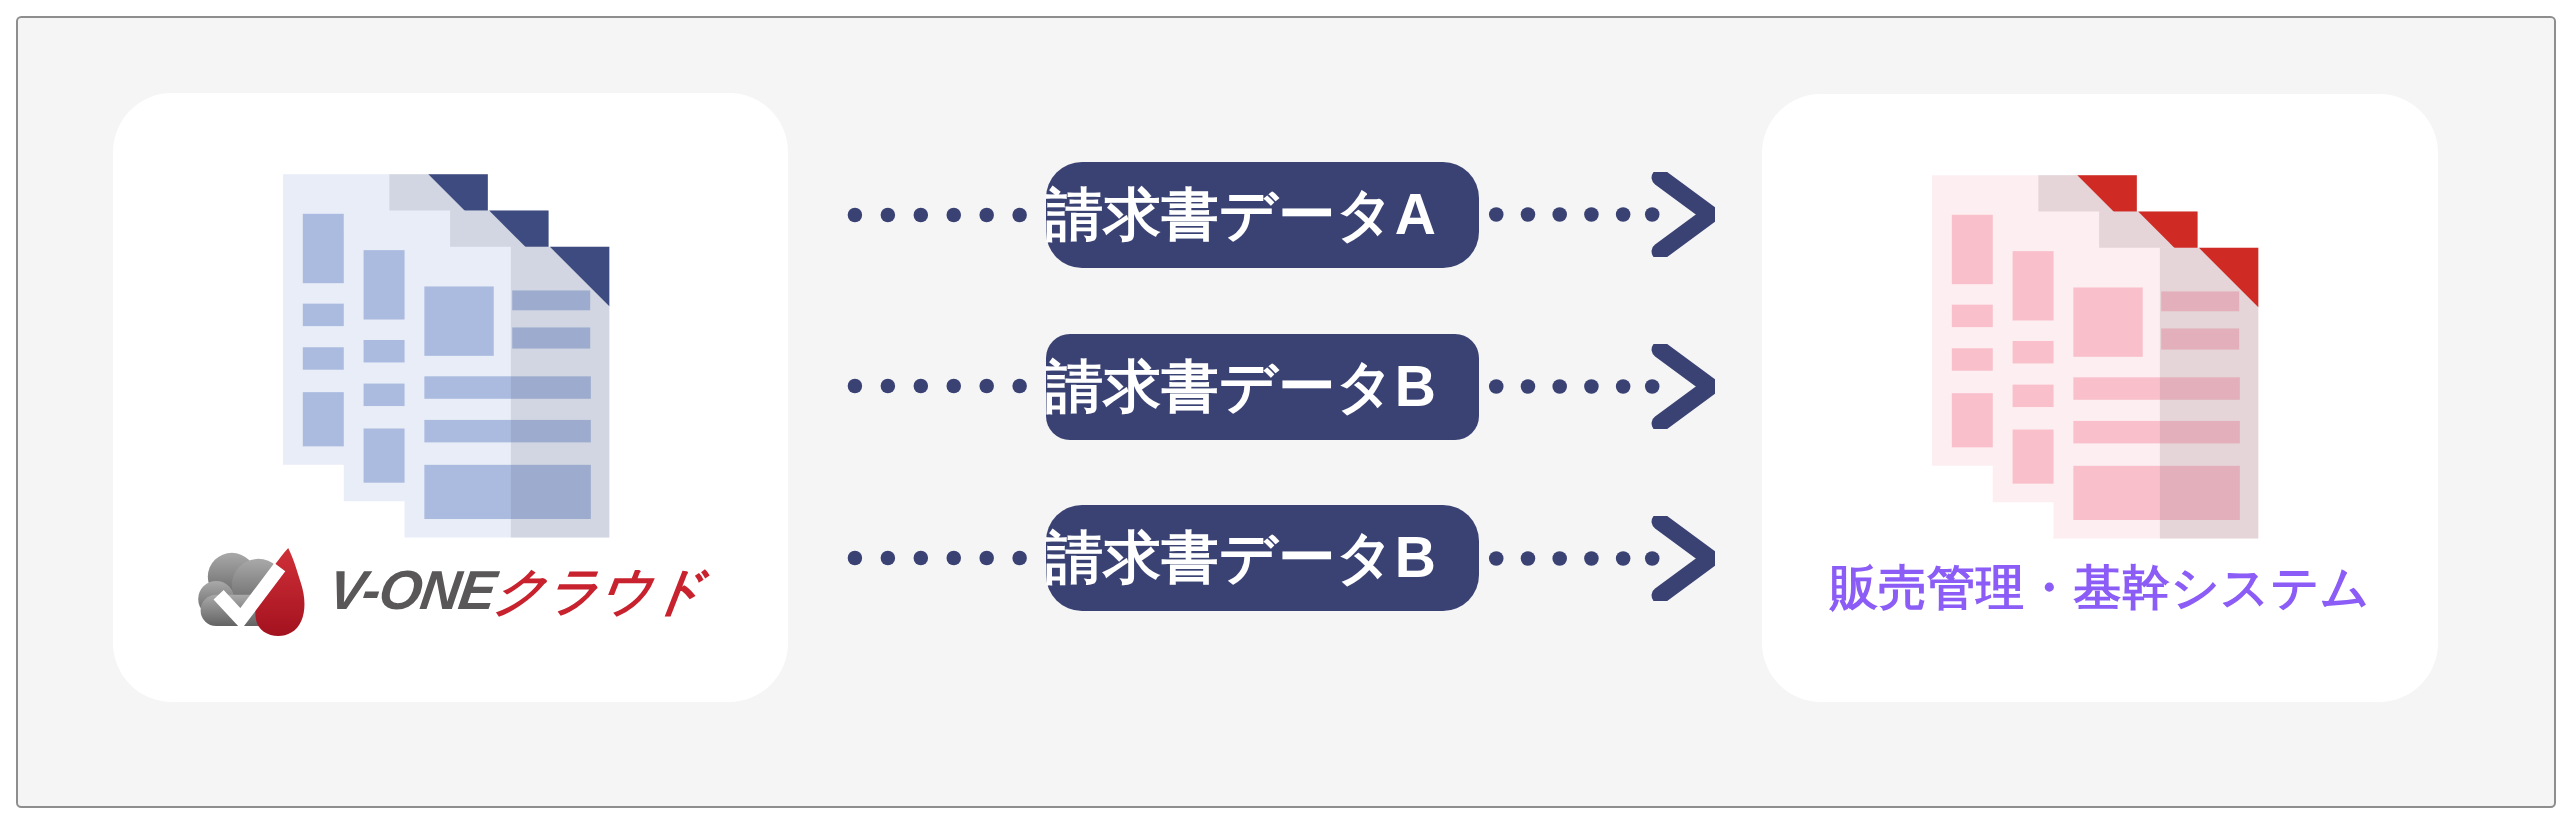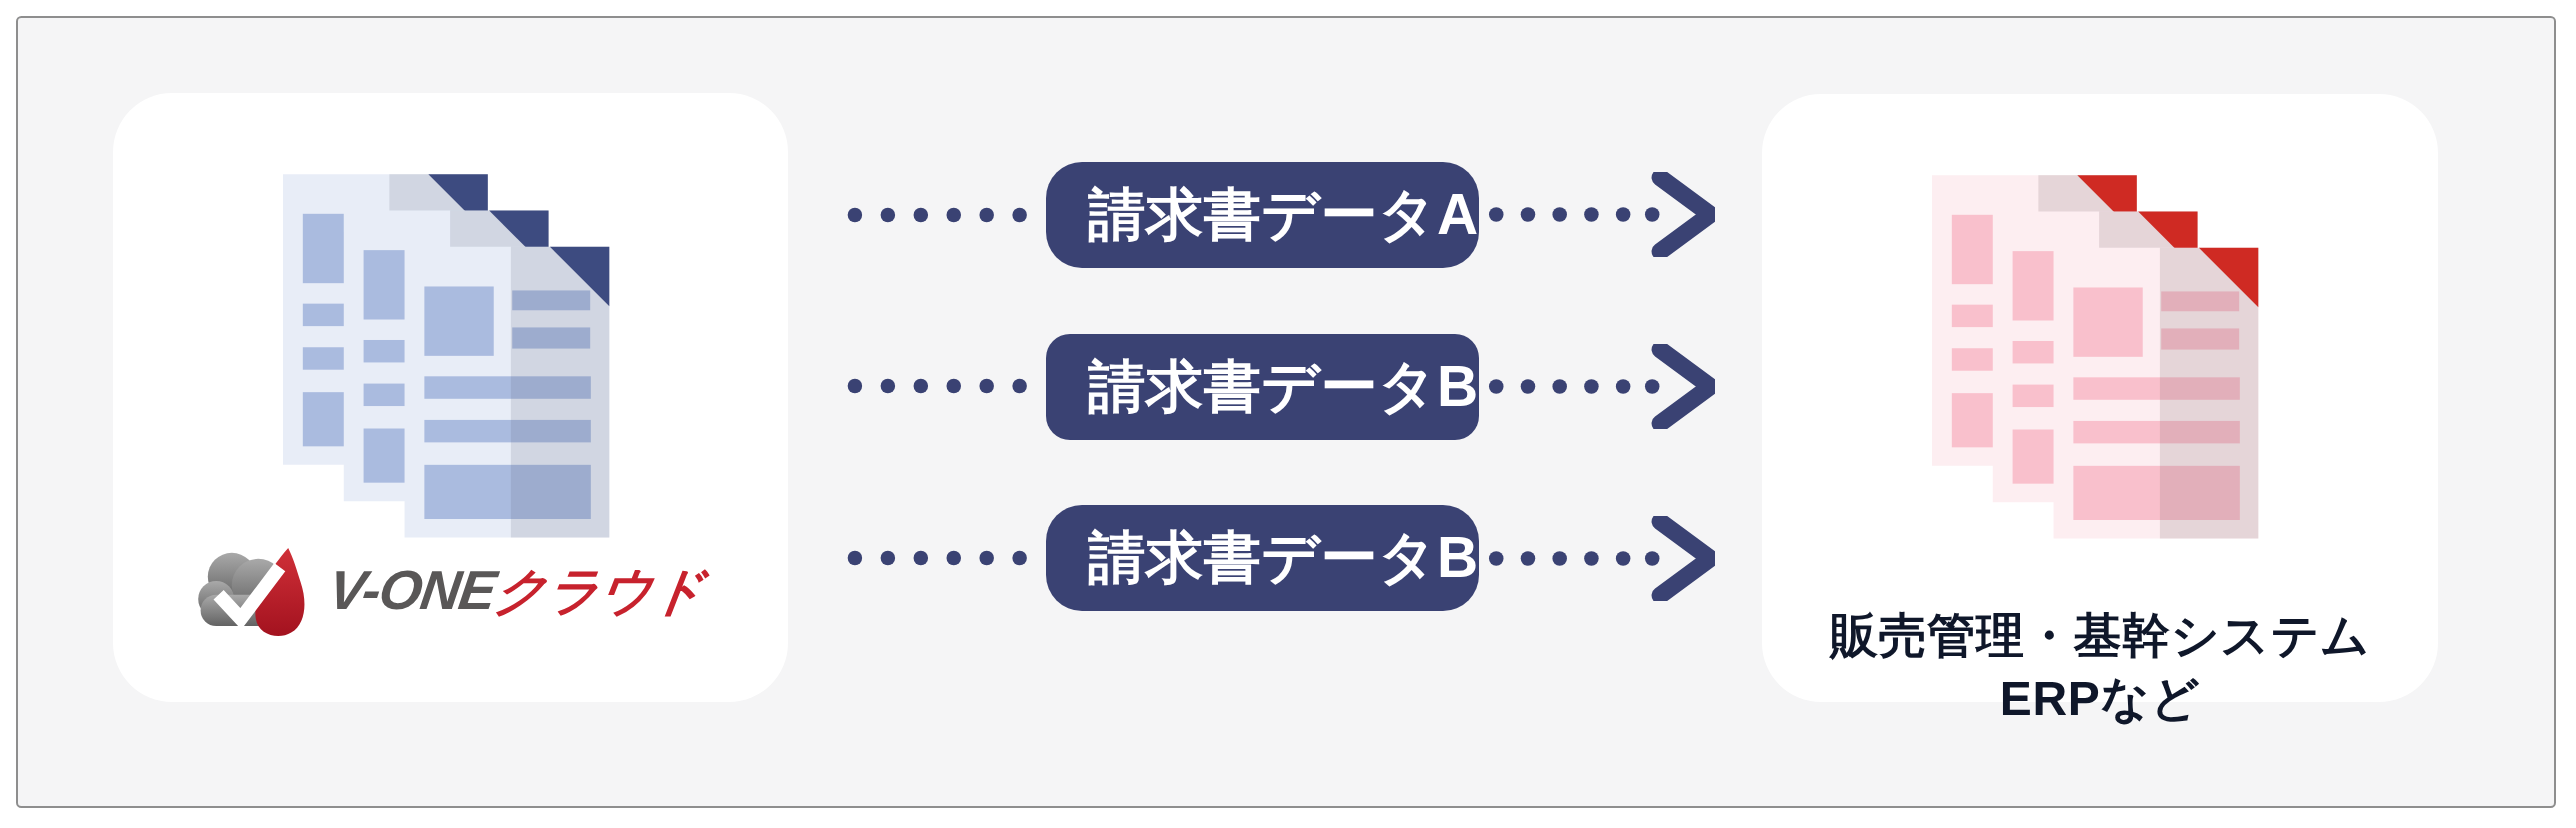--- a/index.html
+++ b/index.html
@@ -15,24 +15,24 @@
   .stack-blue{--paper:#e8edf7;--block:#aabbdf;--fold:#3d4b80;--shade:rgba(95,100,125,0.17);}
   .stack-pink{--paper:#fdeef1;--block:#f9c0cc;--fold:#cf2a23;--shade:rgba(120,100,108,0.18);}
 
   .logo-row{position:absolute;left:0;right:0;top:449px;height:99px;
             display:flex;justify-content:center;align-items:center;gap:14.5px;}
   .logo-text{display:flex;align-items:baseline;transform:skewX(-8deg);white-space:nowrap;}
   .logo-brand{font-size:55px;font-weight:bold;font-style:italic;color:#595757;letter-spacing:-1.3px;}
   .logo-product{font-size:52px;font-weight:bold;font-style:italic;color:#c7222d;letter-spacing:-0.7px;}
 
   .erp-title{position:absolute;left:0;right:0;top:462px;text-align:center;
-             font-size:48px;line-height:63px;font-weight:bold;color:#0f172a;letter-spacing:0.7px;margin-top:48px;}
+             font-size:48px;line-height:63px;font-weight:bold;color:#8b5cf6;letter-spacing:0.7px;}
 
   .pill{position:absolute;left:1046px;width:433px;height:106px;background:#3a4273;border-radius:36px;
-        display:flex;align-items:center;justify-content:flex-end;}
+        display:flex;align-items:center;justify-content:flex-start;}
   .pill span{color:#ffffff;font-size:57px;font-weight:bold;letter-spacing:0.7px;white-space:nowrap;}
   .row-a .pill{top:162px;} .row-b .pill{top:334px;border-radius:24px;} .row-c .pill{top:505px;}
   .dots-left{position:absolute;left:847px;width:199px;height:16px;}
   .row-a .dots-left{top:207px;} .row-b .dots-left{top:378px;} .row-c .dots-left{top:550px;}
   .dots-right{position:absolute;left:1487px;width:228px;height:85px;}
   .row-a .dots-right{top:172px;} .row-b .dots-right{top:344px;} .row-c .dots-right{top:516px;}
   .navy-fill{fill:#3a4273;}
   .navy-stroke{fill:none;stroke:#3a4273;stroke-width:26;stroke-linecap:round;stroke-linejoin:round;}
 </style>
 </head>
@@ -91,21 +91,20 @@
   </div>
 
   <div class="card right">
     <svg class="stack stack-pink" viewBox="0 0 495 552" aria-hidden="true">
       <use href="#doc"></use>
       <use href="#doc" transform="translate(92,55)"></use>
       <use href="#doc" transform="translate(184,110)"></use>
     </svg>
     <div class="erp-title">
       <div>販売管理・基幹システム</div>
-      <div>ERPなど</div>
     </div>
   </div>
 
   <div class="row-a">
     <svg class="dots-left" viewBox="0 0 302 24">
       <circle class="navy-fill" cx="12" cy="12" r="11"></circle>
         <circle class="navy-fill" cx="62" cy="12" r="11"></circle>
       <circle class="navy-fill" cx="112" cy="12" r="11"></circle>
         <circle class="navy-fill" cx="162" cy="12" r="11"></circle>
       <circle class="navy-fill" cx="212" cy="12" r="11"></circle>

